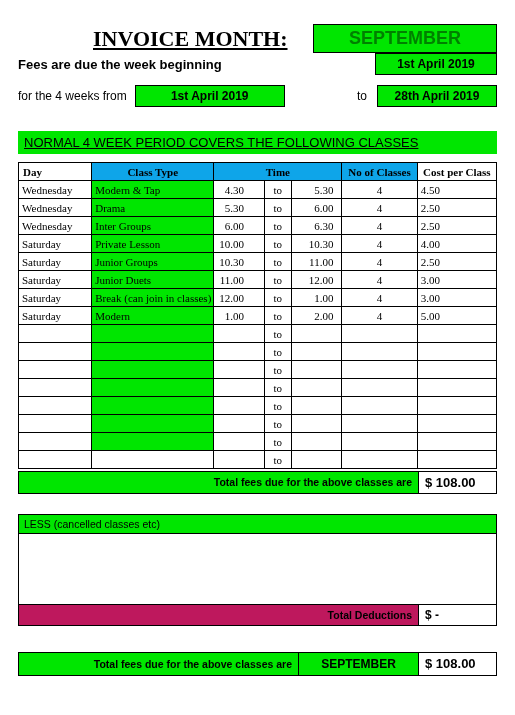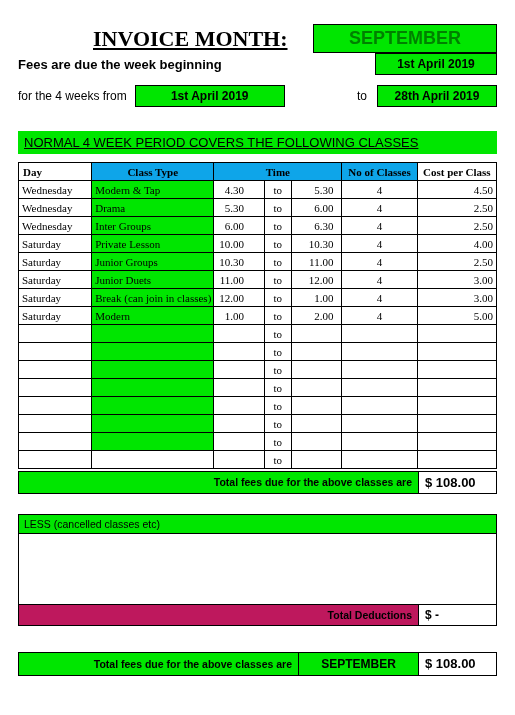--- a/index.html
+++ b/index.html
@@ -78,21 +78,21 @@
     text-align: center;
   }
   table.classes th.day { text-align: left; padding-left: 4px; }
   table.classes .green { background: #0ea5e9; }
   table.classes td.day { text-align: left; padding-left: 3px; }
   table.classes td.type { text-align: left; background: #00e600; }
   table.classes td.time-from { text-align: right; padding-right: 20px; }
   table.classes td.to { text-align: center; }
   table.classes td.time-to { text-align: right; padding-right: 8px; }
   table.classes td.num { text-align: center; }
-  table.classes td.cost { text-align: right; }
+  table.classes td.cost { text-align: left; }
   table.classes td.type-bottom { background: #fff; border-top: none; }
   .total-row {
     display: flex;
     border: 1px solid #000;
     margin-top: 2px;
   }
   .total-row .tlabel {
     flex: 1;
     background: #00e600;
     text-align: right;

